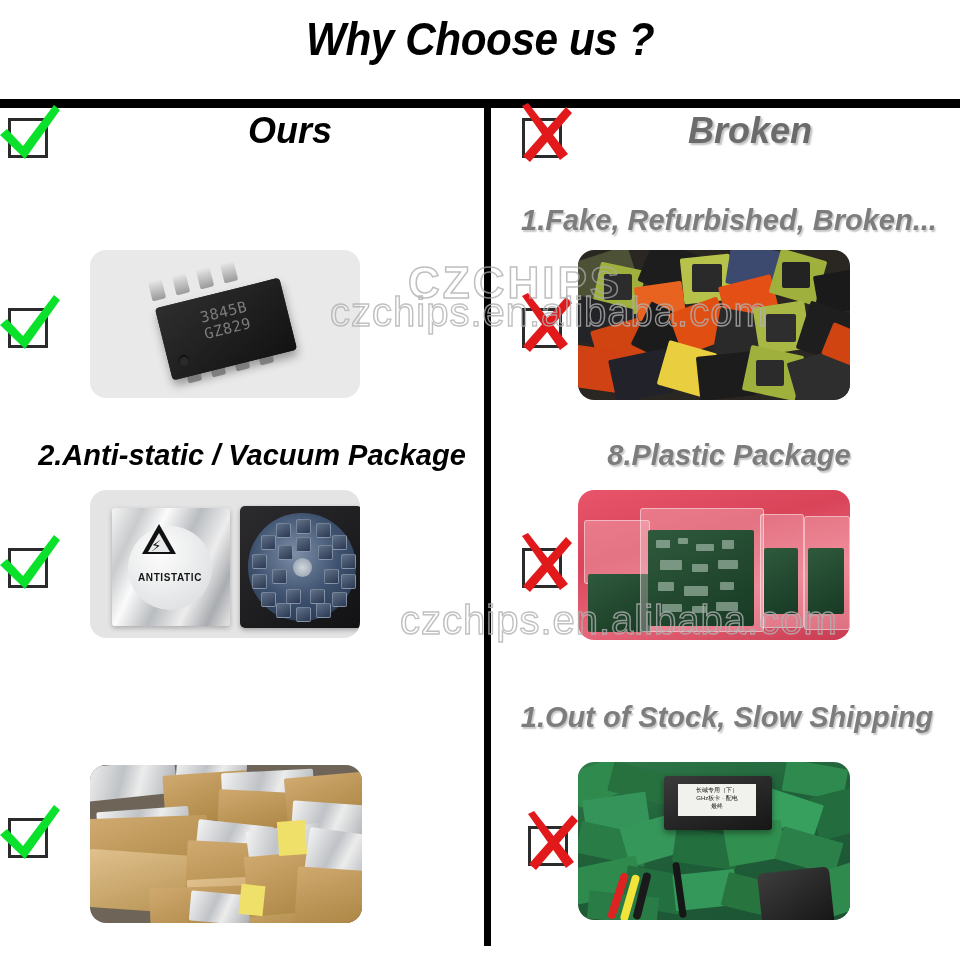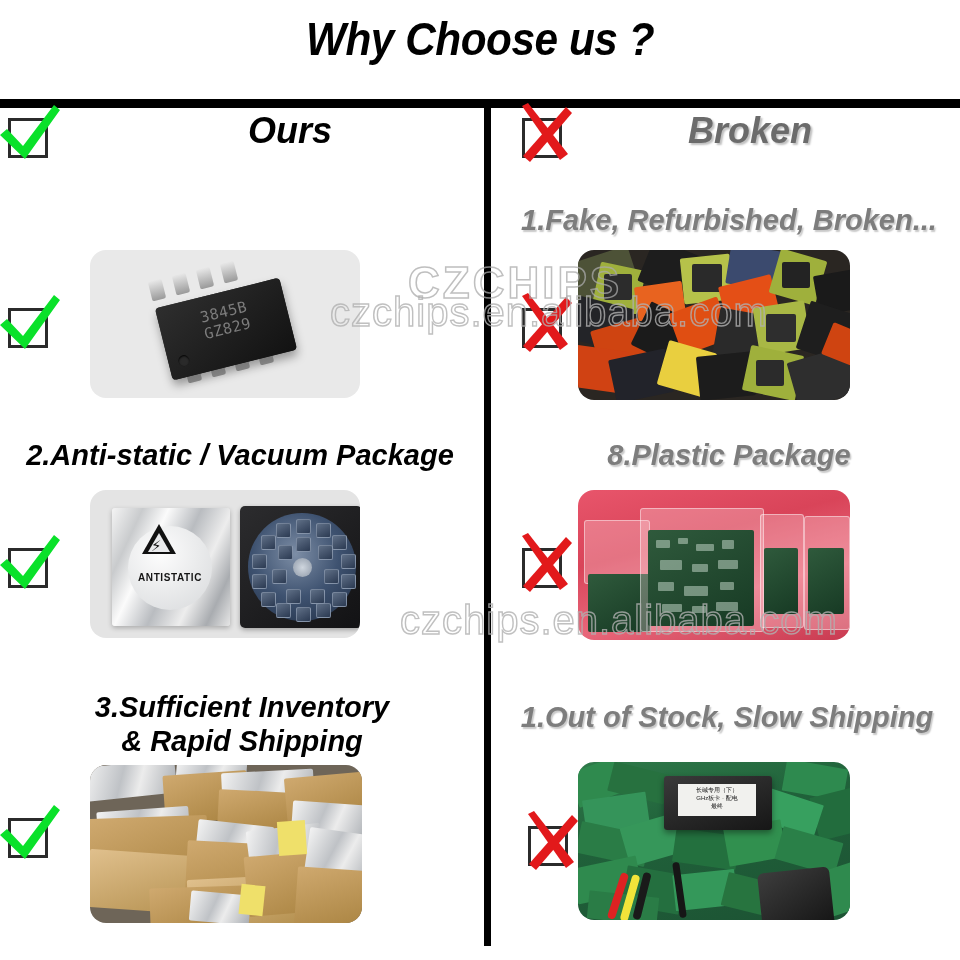--- a/index.html
+++ b/index.html
@@ -221,21 +221,21 @@
       <div class="sc" style="left:34px;top:104px;width:58px;height:44px;background:#22232a;transform:rotate(-12deg);"></div>
       <div class="sc" style="left:84px;top:96px;width:50px;height:46px;background:#e9cf3f;transform:rotate(16deg);"></div>
       <div class="sc" style="left:120px;top:104px;width:56px;height:44px;background:#1c1c1c;transform:rotate(-6deg);"></div>
       <div class="sc" style="left:168px;top:100px;width:54px;height:46px;background:#9fb03c;transform:rotate(12deg);"></div>
       <div class="sc" style="left:178px;top:110px;width:28px;height:26px;background:#2b2b2b;"></div>
       <div class="sc" style="left:214px;top:104px;width:60px;height:48px;background:#2e2e2e;transform:rotate(-16deg);"></div>
       <div class="sc" style="left:248px;top:78px;width:38px;height:34px;background:#cf4411;transform:rotate(22deg);"></div>
     </div>
   </div>
 
-  <div class="rowtext left" style="left:6px;top:438px;width:468px;text-align:center;">2.Anti-static / Vacuum Package</div>
+  <div class="rowtext left" style="left:18px;top:438px;width:468px;text-align:center;">2.Anti-static / Vacuum Package</div>
   <div class="rowtext right" style="left:500px;top:438px;width:458px;text-align:center;">8.Plastic Package</div>
 
   <div class="mark" style="left:8px;top:548px;">
     <div class="box"></div>
     <svg viewBox="0 0 68 62">
       <path d="M4 33 L11 27 L27 44 L58 3 L64 8 L29 57 Z" fill="#0ae12a"></path>
     </svg>
   </div>
   <div class="mark" style="left:522px;top:548px;">
     <div class="box"></div>
@@ -298,24 +298,20 @@
       <div class="pcb-spec" style="left:14px;top:74px;width:20px;height:8px;"></div>
       <div class="pcb-spec" style="left:44px;top:76px;width:14px;height:7px;"></div>
       <div class="pcb-spec" style="left:68px;top:72px;width:22px;height:9px;"></div>
     </div>
     <div class="pbag" style="left:182px;top:24px;width:42px;height:112px;"></div>
     <div class="pcb" style="left:186px;top:58px;width:34px;height:66px;"></div>
     <div class="pbag" style="left:226px;top:26px;width:44px;height:112px;"></div>
     <div class="pcb" style="left:230px;top:58px;width:36px;height:66px;"></div>
   </div>
 
-  <div class="rowtext left" style="left:10px;top:690px;width:464px;text-align:center;">
-    <div>3.Sufficient Inventory</div>
-    <div>&amp; Rapid Shipping</div>
-  </div>
   <div class="rowtext right" style="left:496px;top:700px;width:462px;text-align:center;">1.Out of Stock, Slow Shipping</div>
 
   <div class="mark" style="left:8px;top:818px;">
     <div class="box"></div>
     <svg viewBox="0 0 68 62">
       <path d="M4 33 L11 27 L27 44 L58 3 L64 8 L29 57 Z" fill="#0ae12a"></path>
     </svg>
   </div>
   <div class="mark" style="left:528px;top:826px;">
     <div class="box"></div>

